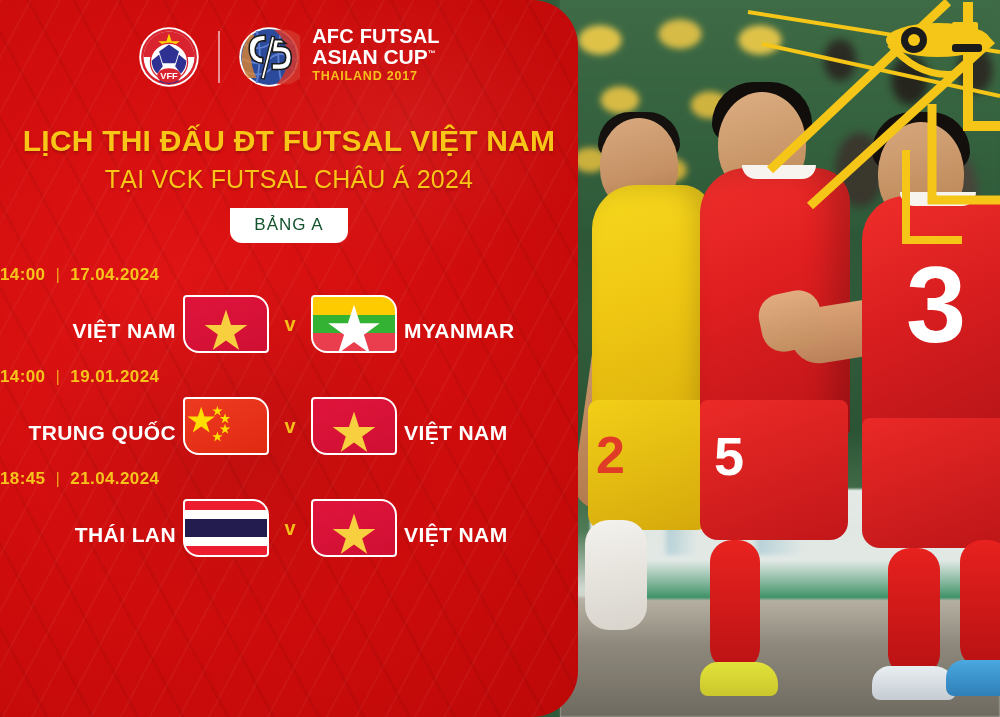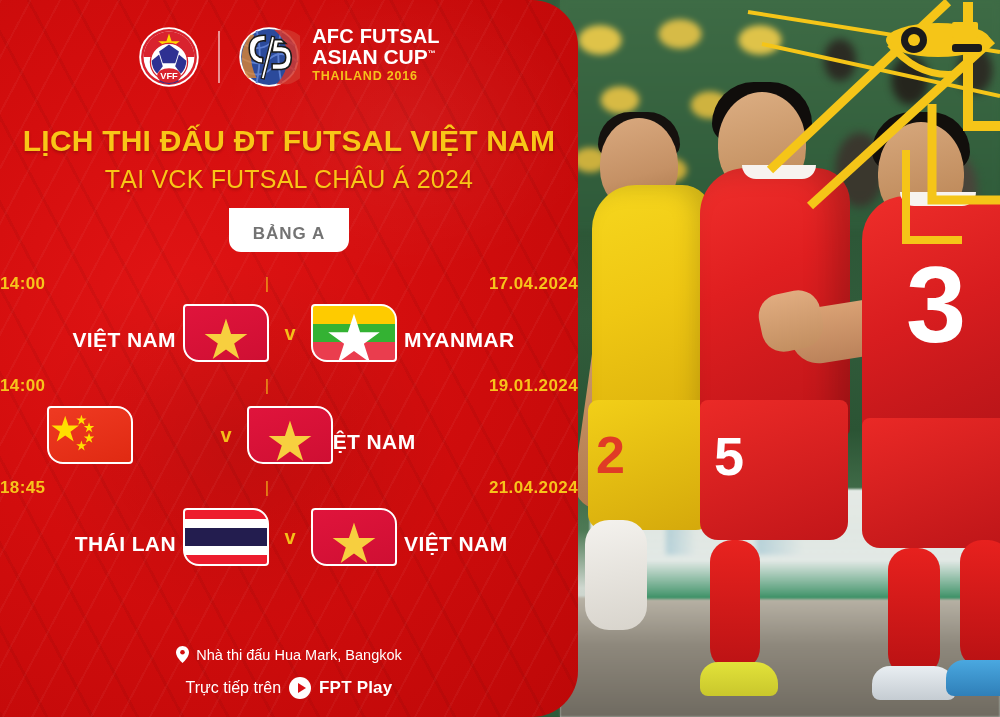--- a/index.html
+++ b/index.html
@@ -277,31 +277,31 @@
     color: #f9c617;
     font-size: 25px; font-weight: normal; letter-spacing: .2px;
     text-align: center;
     text-shadow: 0 2px 3px rgba(0,0,0,.22);
   }
 
   
   .group-badge {
     margin-top: 14px;
     background: #ffffff;
-    color: #737373;
-    font-size: 17px; font-weight: bold; letter-spacing: 1px;
-    padding: 16px 24px 8px;
+    color: #14532d;
+    font-size: 17px; font-weight: normal; letter-spacing: 1px;
+    padding: 7px 24px 8px;
     border-radius: 0 0 12px 12px;
   }
 
   
   .matches { margin-top: 16px; width: 100%; }
   .match { width: 100%; padding: 6px 0 8px; }
   .match-when {
-    display: flex; align-items: center; justify-content: space-between; gap: 10px;
+    display: flex; align-items: center; justify-content: flex-start; gap: 10px;
     color: #f7c41b; font-size: 17px; font-weight: bold; letter-spacing: .4px;
   }
   .when-sep { color: #f3b81a; opacity: .85; font-weight: normal; }
   .match-row {
     display: grid;
     grid-template-columns: 180px 92px 36px 92px 180px;
     align-items: center;
     justify-items: center;
     margin-top: 10px;
     width: 100%;
@@ -470,21 +470,21 @@
               <path d="M70 22 l-12 0 -3 20 14 0 q8 0 8 9 q0 10 -10 10 l-12 0 0 9 15 0 q16 0 16 -19 q0 -18 -16 -18 l-6 0 1 -5 12 0z"></path>
             </g>
             <rect x="46" y="16" width="5" height="70" fill="#ffffff" stroke="#1b1b1b" stroke-width="2" transform="rotate(14 48 50)"></rect>
           </svg>
 
           <div class="afc-words">
             <div class="afc-l1">AFC FUTSAL</div>
             <div class="afc-l2">
               <span>ASIAN CUP</span><span class="afc-tm">™</span>
             </div>
-            <div class="afc-l3">THAILAND 2016</div>
+            <div class="afc-l3">THAILAND 2017</div>
           </div>
         </div>
       </div>
 
       <div class="title1">LỊCH THI ĐẤU ĐT FUTSAL VIỆT NAM</div>
       <div class="title2">TẠI VCK FUTSAL CHÂU Á 2024</div>
       <div class="group-badge">BẢNG A</div>
 
       <div class="matches">
 
@@ -514,20 +514,21 @@
           </div>
         </div>
 
         <div class="match">
           <div class="match-when">
             <span>14:00</span>
             <span class="when-sep">|</span>
             <span>19.01.2024</span>
           </div>
           <div class="match-row">
+            <div class="team-name left">TRUNG QUỐC</div>
             <div class="flag flag-cn">
               <svg class="star-svg" viewBox="0 0 86 58">
                 <path d="M17 8 l3.4 10.4 h11 l-8.9 6.4 3.4 10.4 L17 28.8 l-8.9 6.4 3.4 -10.4 -8.9 -6.4 h11 z" fill="#ffde00"></path>
                 <path d="M34 7 l1.3 4 h4.2 l-3.4 2.5 1.3 4 L34 15 l-3.4 2.5 1.3 -4 -3.4 -2.5 h4.2 z" fill="#ffde00"></path>
                 <path d="M42 15 l1.3 4 h4.2 l-3.4 2.5 1.3 4 L42 23 l-3.4 2.5 1.3 -4 -3.4 -2.5 h4.2 z" fill="#ffde00"></path>
                 <path d="M42 26 l1.3 4 h4.2 l-3.4 2.5 1.3 4 L42 34 l-3.4 2.5 1.3 -4 -3.4 -2.5 h4.2 z" fill="#ffde00"></path>
                 <path d="M34 34 l1.3 4 h4.2 l-3.4 2.5 1.3 4 L34 42 l-3.4 2.5 1.3 -4 -3.4 -2.5 h4.2 z" fill="#ffde00"></path>
               </svg>
             </div>
             <div class="vs">v</div>
@@ -560,32 +561,16 @@
               <svg class="star-svg" viewBox="0 0 86 58">
                 <path d="M43 13 l5.3 16.3 h17.1 l-13.8 10.1 5.3 16.3 L43 45.6 l-13.9 10.1 5.3 -16.3 -13.8 -10.1 h17.1 z" fill="#f7cf3f"></path>
               </svg>
             </div>
             <div class="team-name right">VIỆT NAM</div>
           </div>
         </div>
 
       </div>
 
-      <div class="footer">
-        <div class="venue">
-          <svg width="13" height="17" viewBox="0 0 13 17">
-            <path d="M6.5 0 C2.9 0 0 2.9 0 6.5 C0 11.4 6.5 17 6.5 17 S13 11.4 13 6.5 C13 2.9 10.1 0 6.5 0 z" fill="#ffffff"></path>
-            <circle cx="6.5" cy="6.3" r="2.3" fill="#d20d0d"></circle>
-          </svg>
-          <span>Nhà thi đấu Hua Mark, Bangkok</span>
-        </div>
-        <div class="broadcast">
-          <span>Trực tiếp trên</span>
-          <span class="fpt-play-icon">
-              <span class="tri"></span>
-            </span>
-          <span class="fpt-label">FPT Play</span>
-        </div>
-      </div>
 
     </div>
   </div>
 </div>
 
 </body></html>

